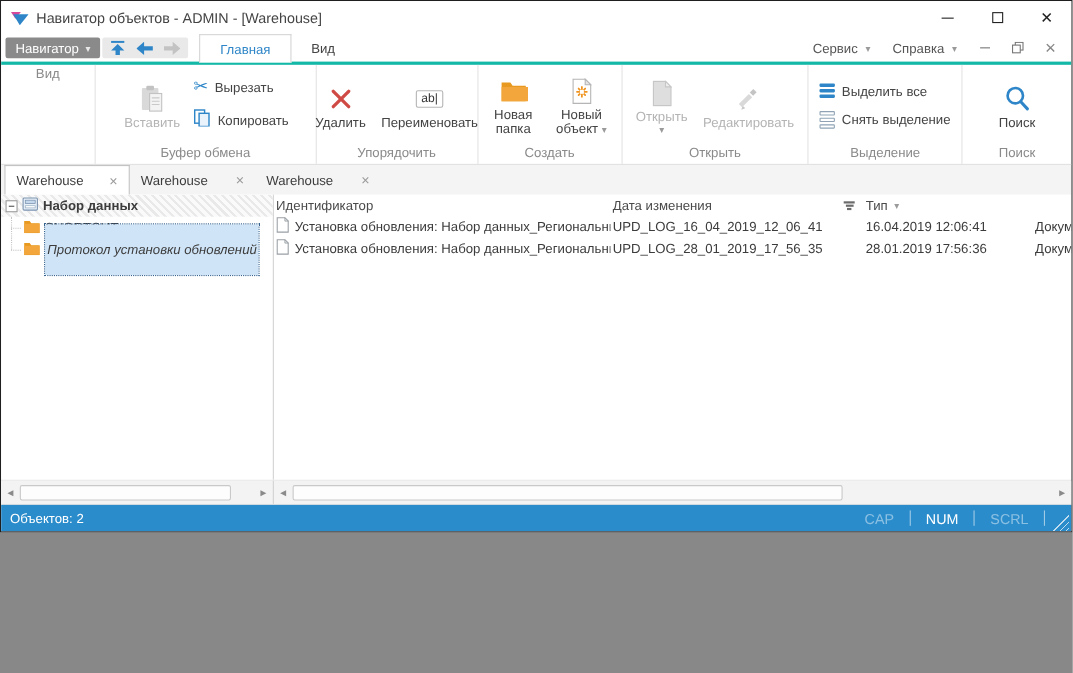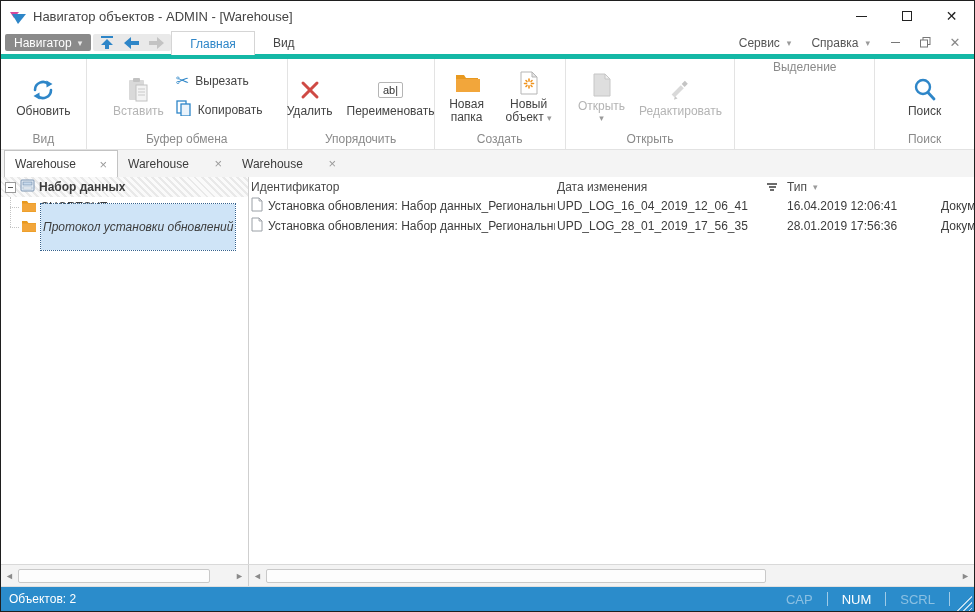--- a/index.html
+++ b/index.html
@@ -1,37 +1,37 @@
 <!DOCTYPE html>
 <html><head>
 <meta charset="utf-8">
 <style>
   * { margin:0; padding:0; box-sizing:border-box; }
   html,body { width:975px; height:612px; font-family:"Liberation Sans", sans-serif; background:#888; }
   .window {
-    width:975px; height:612px; background:#fff; border:1px solid #1f1f1f;
+    width:975px; height:484px; background:#fff; border:1px solid #1f1f1f;
     display:flex; flex-direction:column; overflow:hidden; position:relative;
   }
   
   .titlebar { height:30px; display:flex; align-items:center; background:#fff; flex:0 0 auto; }
   .app-icon { width:16px; height:13px; margin:0 7px 0 9px; position:relative; flex:0 0 auto; }
   .title-text { font-size:13px; color:#444; white-space:nowrap; }
   .win-controls { margin-left:auto; display:flex; align-items:center; height:100%; }
   .win-btn { width:45px; height:100%; display:flex; align-items:center; justify-content:center; color:#222; cursor:default; }
   .win-btn .min-glyph { width:11px; height:1px; background:#222; display:block; }
   .win-btn .max-glyph { width:10px; height:10px; border:1px solid #222; display:block; }
   .win-btn .close-glyph { font-size:14px; line-height:1; color:#222; }
   
-  .menurow { height:28px; display:flex; align-items:stretch; background:#fff; border-bottom:5px solid #14b8a6; flex:0 0 auto; }
+  .menurow { height:28px; display:flex; align-items:stretch; background:#fff; border-bottom:3px solid #14b8a6; flex:0 0 auto; }
   .nav-btn { margin:3px 0 3px 4px; background:#8a8a8a; color:#fff; font-size:12px; border-radius:2px;
              display:flex; align-items:center; padding:0 9px; gap:6px; }
   .nav-btn .dd { font-size:9px; color:#e8e8e8; }
   .qat { margin:3px 0 3px 2px; background:#e9e9e9; border-radius:2px; display:flex; align-items:center; padding:0 7px; gap:10px; }
   .qat svg { display:block; }
-  .ribbon-tabs { display:flex; align-items:stretch; }
+  .ribbon-tabs { display:flex; align-items:stretch; margin-left:10px; }
   .rtab { padding:0 18px; display:flex; align-items:center; font-size:12px; color:#444; }
   .rtab.active { background:#fff; border:1px solid #d5d5d5; border-bottom:none; color:#2e86c8; margin-bottom:-1px; }
   .menu-right { margin-left:auto; display:flex; align-items:center; gap:4px; padding-right:6px; }
   .menu-item { font-size:12px; color:#555; display:flex; align-items:center; gap:7px; padding:0 8px; }
   .menu-item .dd { font-size:9px; color:#9a9a9a; }
   .mdi-btn { width:26px; height:100%; display:flex; align-items:center; justify-content:center; color:#777; }
   .mdi-min { width:9px; height:1px; background:#777; display:block; }
   .mdi-close { font-size:13px; color:#888; }
   
   .ribbon { height:90px; display:flex; background:#fff; flex:0 0 auto; }
@@ -174,33 +174,20 @@
       </div>
       <div class="mdi-btn">
           <span class="mdi-close">✕</span>
         </div>
     </div>
   </div>
 
   <div class="ribbon">
 
     <div class="rgroup" style="width:86px">
-      <div class="rgroup-body">
-        <div class="rbtn">
-          <span class="ricon">
-            <svg width="26" height="26" viewBox="0 0 26 26">
-              <path d="M21 13a8 8 0 0 1-13.6 5.7" fill="none" stroke="#2e86c8" stroke-width="2.6" stroke-linecap="round"></path>
-              <path d="M5 13A8 8 0 0 1 18.6 7.3" fill="none" stroke="#2e86c8" stroke-width="2.6" stroke-linecap="round"></path>
-              <polygon points="16.5,3.5 22.5,7 16.5,10.5" fill="#2e86c8"></polygon>
-              <polygon points="9.5,15.5 3.5,19 9.5,22.5" fill="#2e86c8"></polygon>
-            </svg>
-          </span>
-          <span class="rlabel">Обновить</span>
-        </div>
-      </div>
       <div class="rgroup-label">Вид</div>
     </div>
 
     <div class="rgroup" style="width:201px">
       <div class="rgroup-body">
         <div class="rbtn disabled">
           <span class="ricon">
             <svg width="22" height="26" viewBox="0 0 22 26">
               <rect x="2" y="3" width="15" height="20" rx="1" fill="#d9d9d9"></rect>
               <rect x="6" y="1" width="7" height="4" rx="1" fill="#c2c2c2"></rect>
@@ -303,20 +290,40 @@
               <rect x="12.5" y="2.5" width="4.2" height="4.5" transform="rotate(45 14.5 5)" fill="#c4c4c4"></rect>
             </svg>
           </span>
           <span class="rlabel">Редактировать</span>
         </div>
       </div>
       <div class="rgroup-label">Открыть</div>
     </div>
 
     <div class="rgroup" style="width:140px">
+      <div class="rgroup-body">
+        <div class="small-stack">
+          <div class="sbtn">
+            <span class="bars">
+                <i></i>
+                <i></i>
+                <i></i>
+              </span>
+            <span class="slabel">Выделить все</span>
+          </div>
+          <div class="sbtn">
+            <span class="bars hollow">
+                <i></i>
+                <i></i>
+                <i></i>
+              </span>
+            <span class="slabel">Снять выделение</span>
+          </div>
+        </div>
+      </div>
       <div class="rgroup-label">Выделение</div>
     </div>
 
     <div class="rgroup" style="width:99px; border-right:none">
       <div class="rgroup-body">
         <div class="rbtn">
           <span class="ricon">
             <svg width="26" height="26" viewBox="0 0 26 26">
               <circle cx="11" cy="10" r="7" fill="none" stroke="#2e86c8" stroke-width="2.4"></circle>
               <line x1="16" y1="15.5" x2="22" y2="22" stroke="#2e86c8" stroke-width="2.8" stroke-linecap="round"></line>

